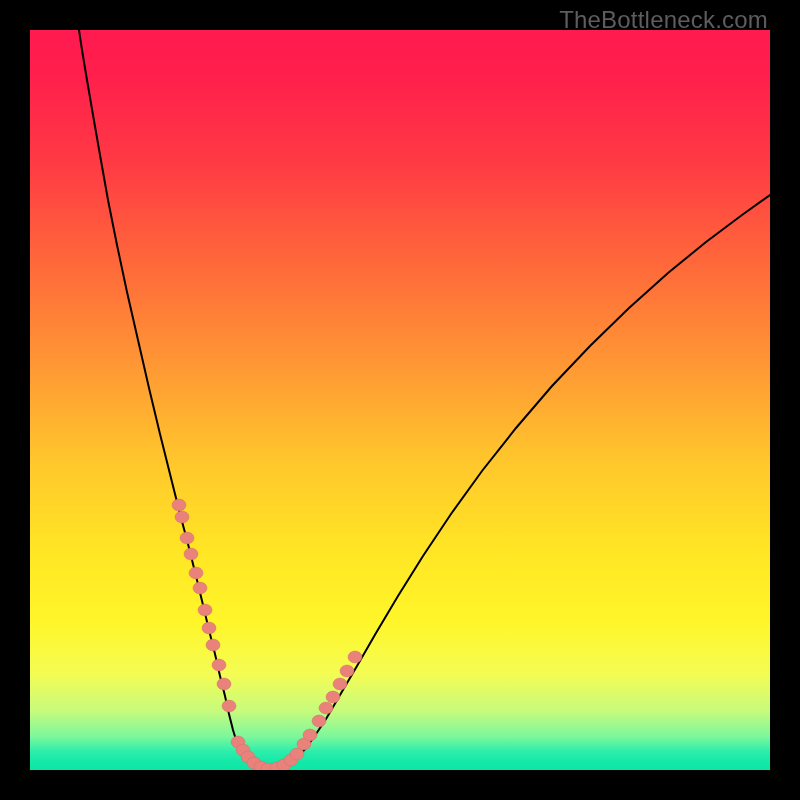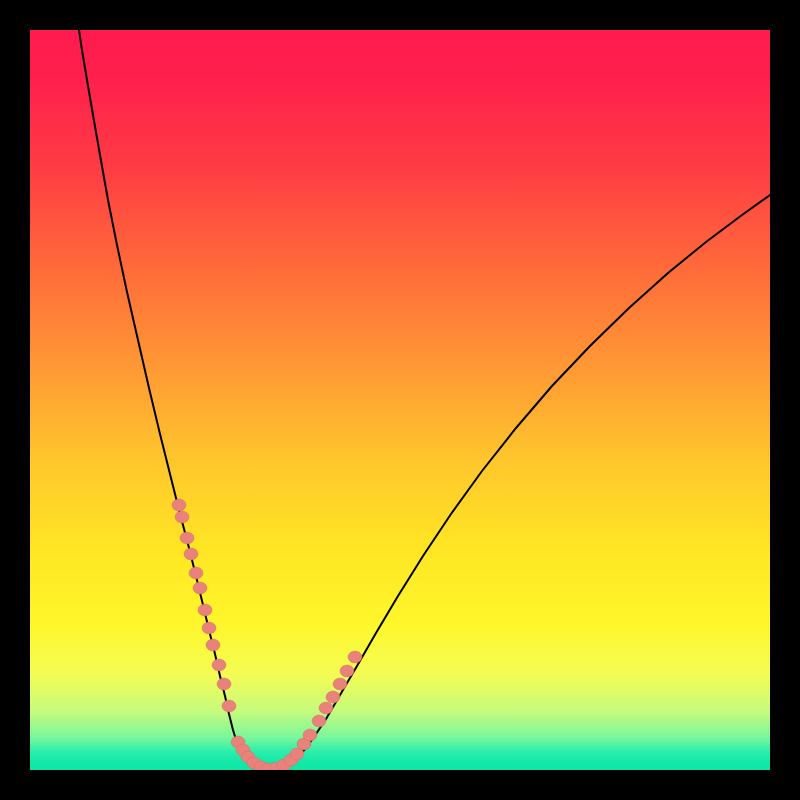--- a/index.html
+++ b/index.html
@@ -52,20 +52,21 @@
   .marker {
     fill: #e8827b;
     stroke: #d66e67;
     stroke-width: 0.5;
   }
 </style>
 </head>
 <body>
 
 <div class="frame">
+  <div class="watermark">TheBottleneck.com</div>
   <div class="plot">
     <svg class="gradient" viewBox="0 0 740 740" preserveAspectRatio="none">
       <defs>
         <linearGradient id="bg-grad" x1="0" y1="0" x2="0" y2="1">
             <stop offset="0%" stop-color="#ff1a4f"></stop>
             <stop offset="6%" stop-color="#ff1f4c"></stop>
             <stop offset="18%" stop-color="#ff3a44"></stop>
             <stop offset="32%" stop-color="#ff6a3a"></stop>
             <stop offset="46%" stop-color="#ff9a34"></stop>
             <stop offset="57.99999999999999%" stop-color="#ffc62c"></stop>

